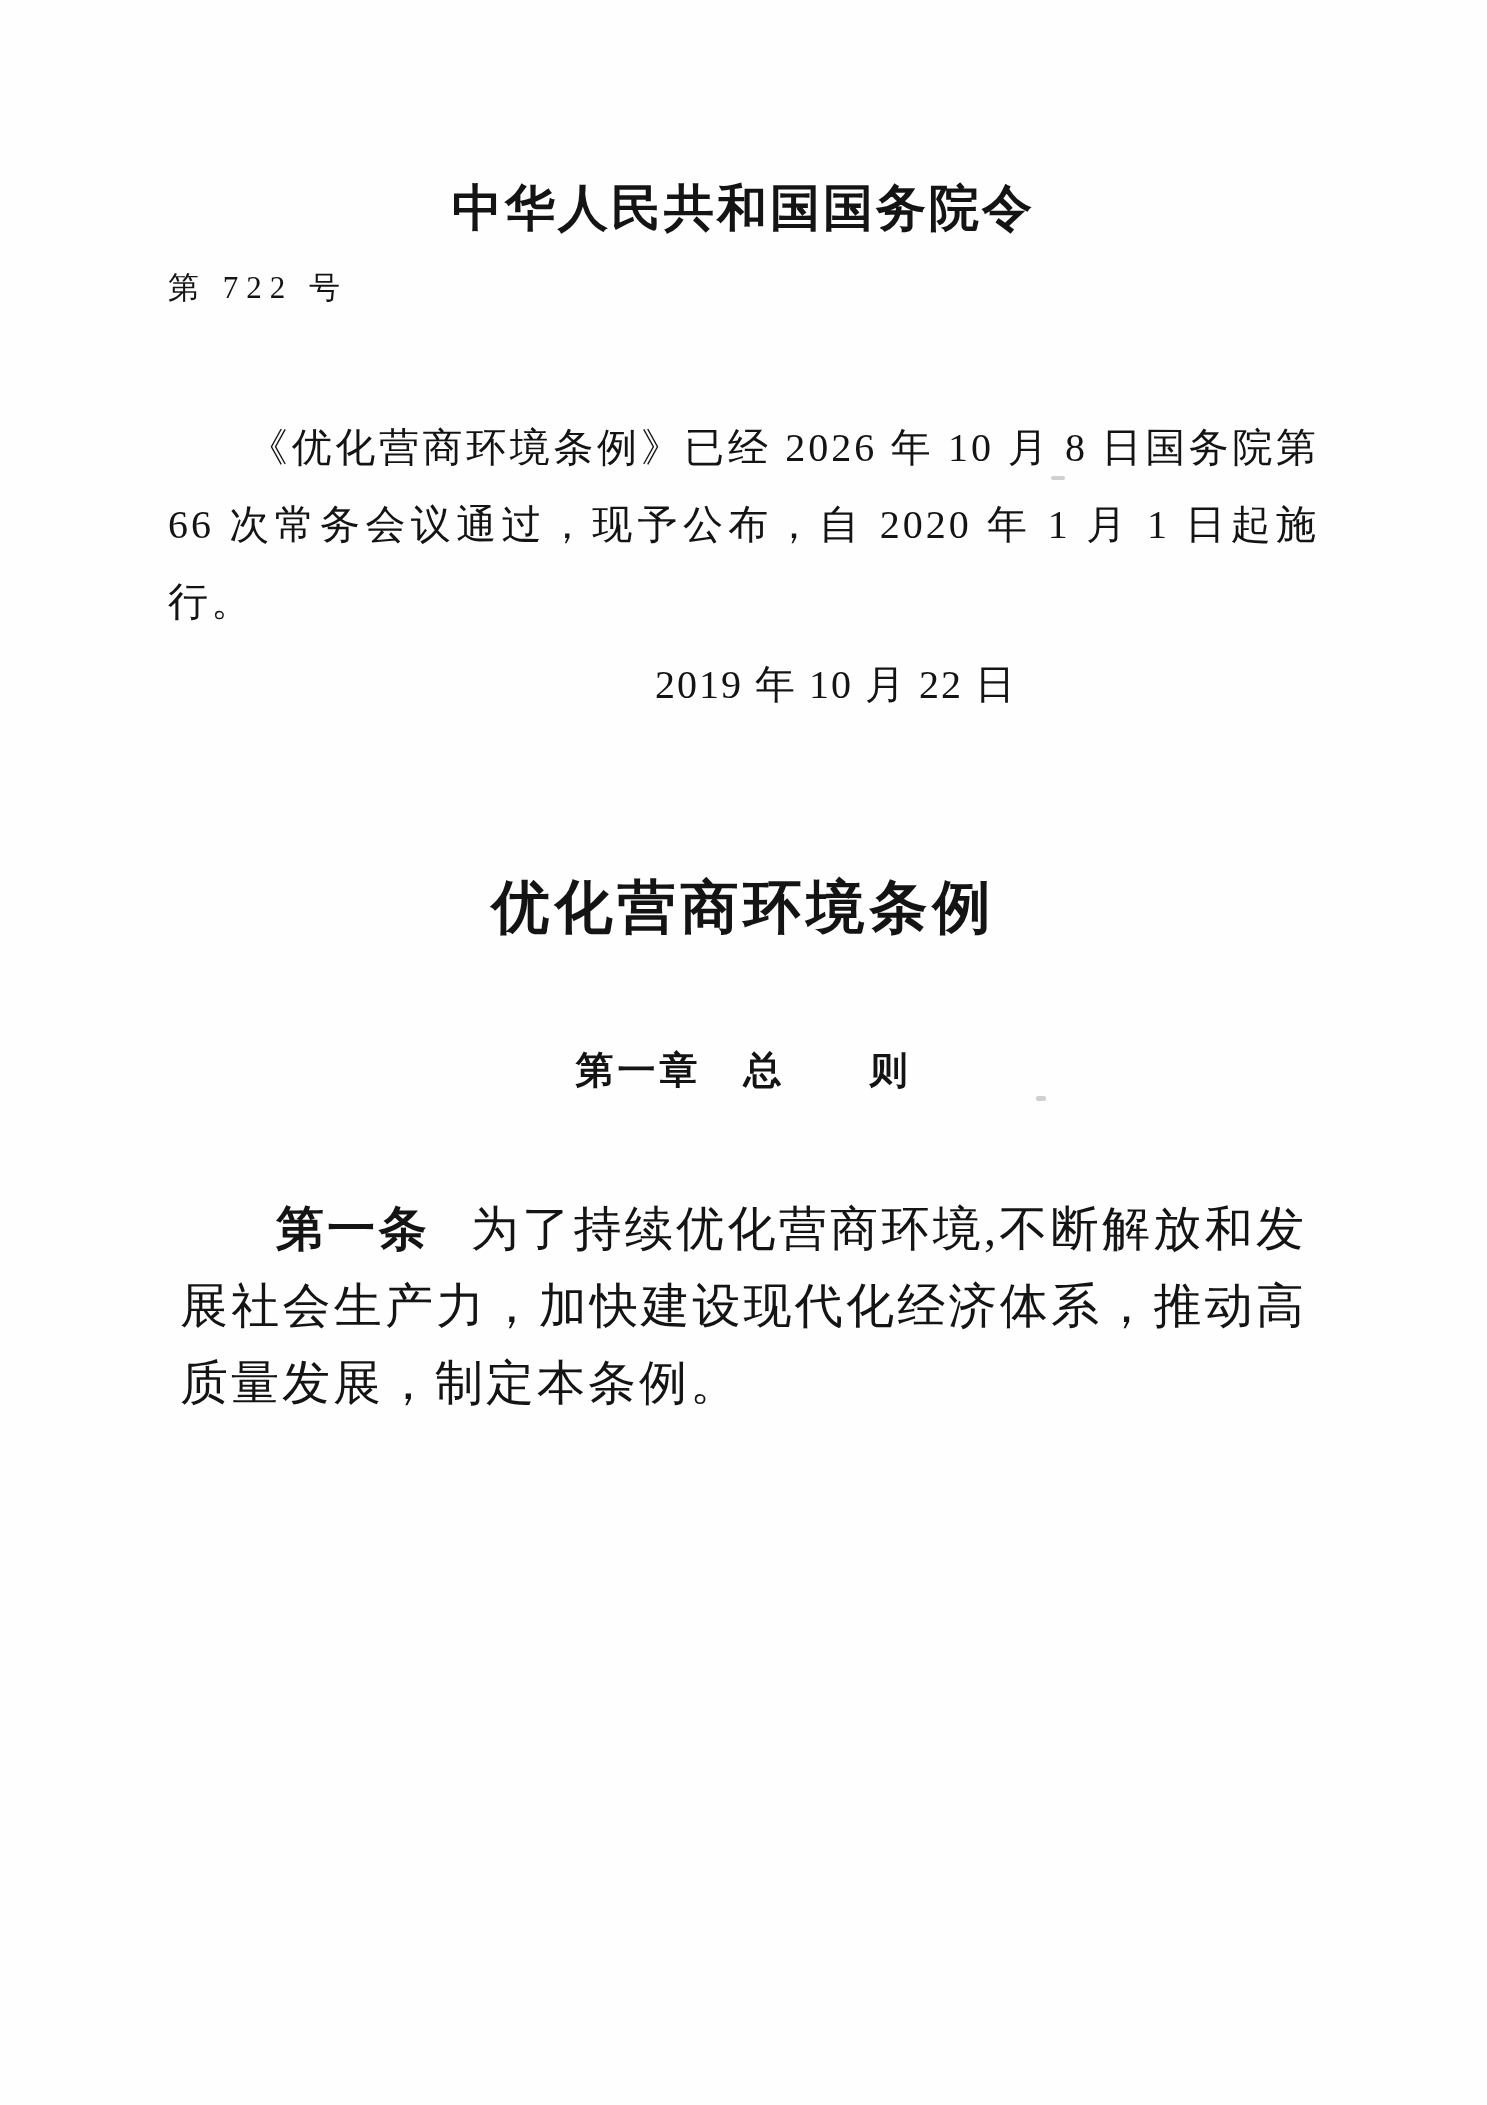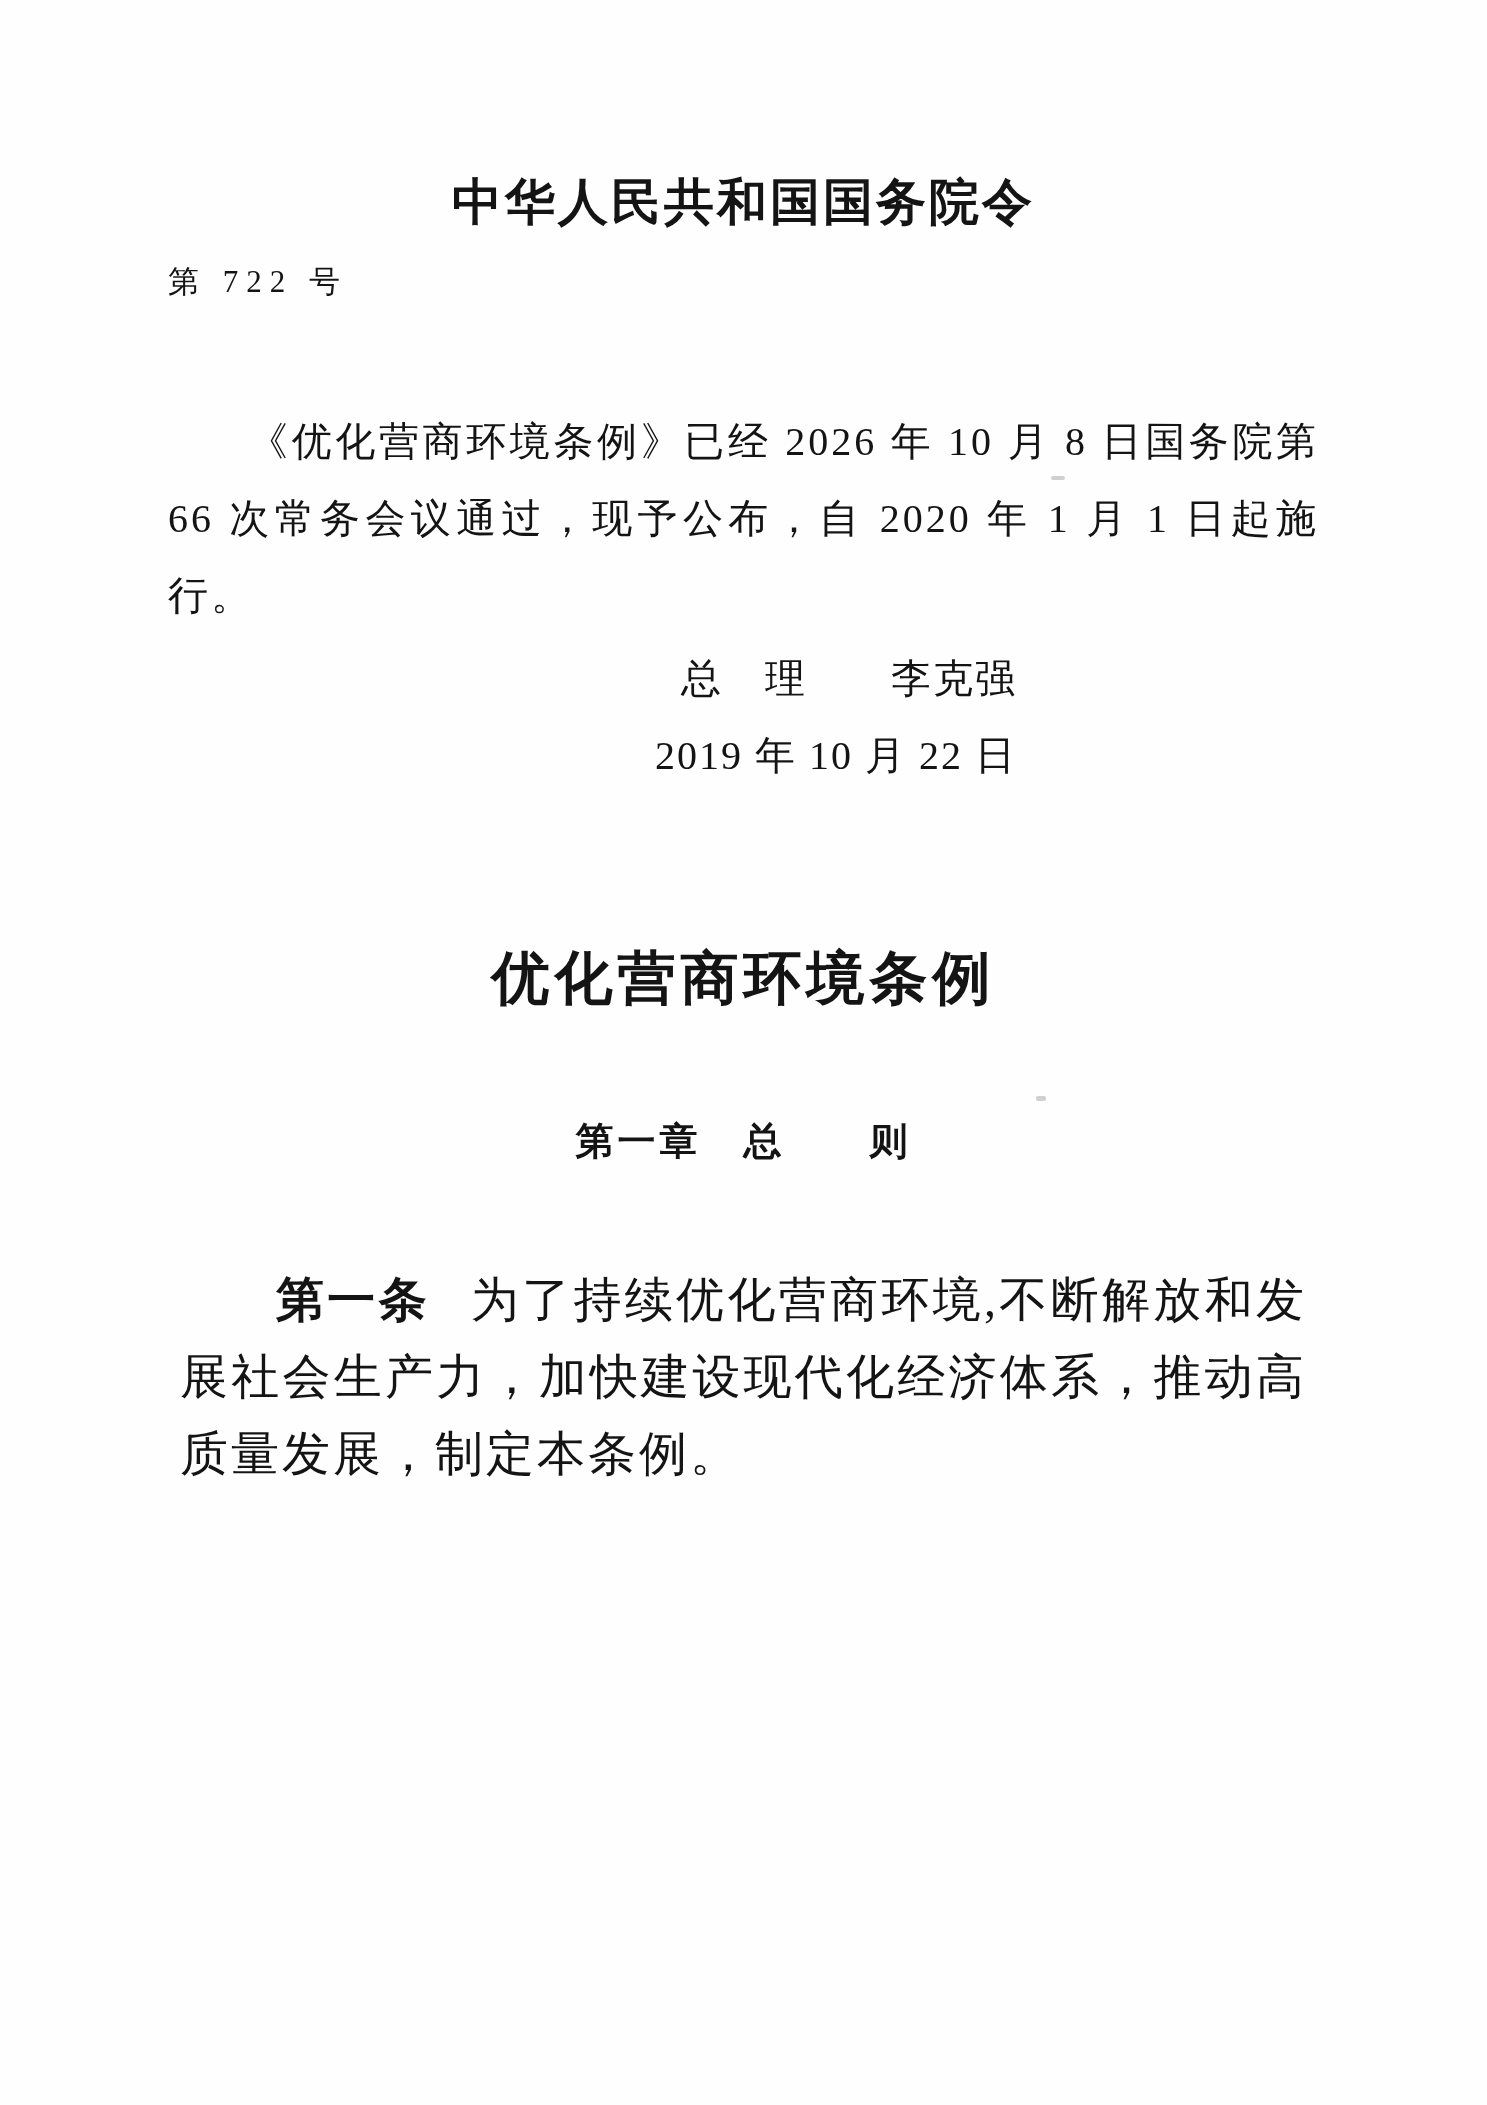--- a/index.html
+++ b/index.html
@@ -11,21 +11,21 @@
     width: 1487px;
     height: 2105px;
     color: #141414;
     font-family: "Liberation Serif", "DejaVu Serif", serif;
   }
   .page {
     position: relative;
     box-sizing: border-box;
     width: 1487px;
     height: 2105px;
-    padding: 12px 168px;
+    padding: 18px 168px;
     overflow: hidden;
     background: #fefefe;
   }
   .decree-title {
     margin: 0;
     padding-top: 158px;
     text-align: center;
     font-size: 50px;
     font-weight: 700;
     letter-spacing: 3px;
@@ -97,23 +97,20 @@
 
 <div class="page">
 
   <h1 class="decree-title">中华人民共和国国务院令</h1>
 
   <div class="decree-number">第 722 号</div>
 
   <p class="decree-body">《优化营商环境条例》已经 2026 年 10 月 8 日国务院第 66 次常务会议通过，现予公布，自 2020 年 1 月 1 日起施行。</p>
 
   <div class="signature">
-    <div>
-      <span class="sig-role">总　理</span><span>李克强</span>
-    </div>
     <div>2019 年 10 月 22 日</div>
   </div>
 
   <h2 class="reg-title">优化营商环境条例</h2>
 
   <h3 class="chapter">
     <span class="chapter-label">第一章</span><span>总　　则</span>
   </h3>
 
   <div class="articles">

